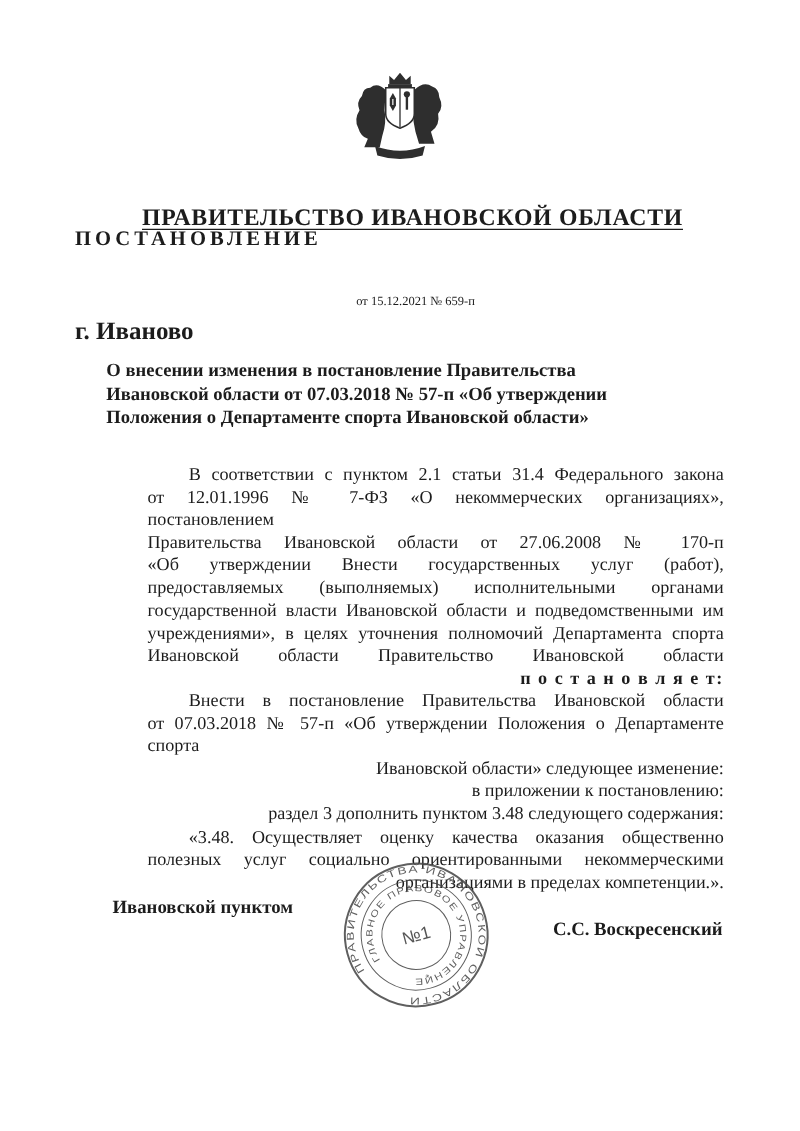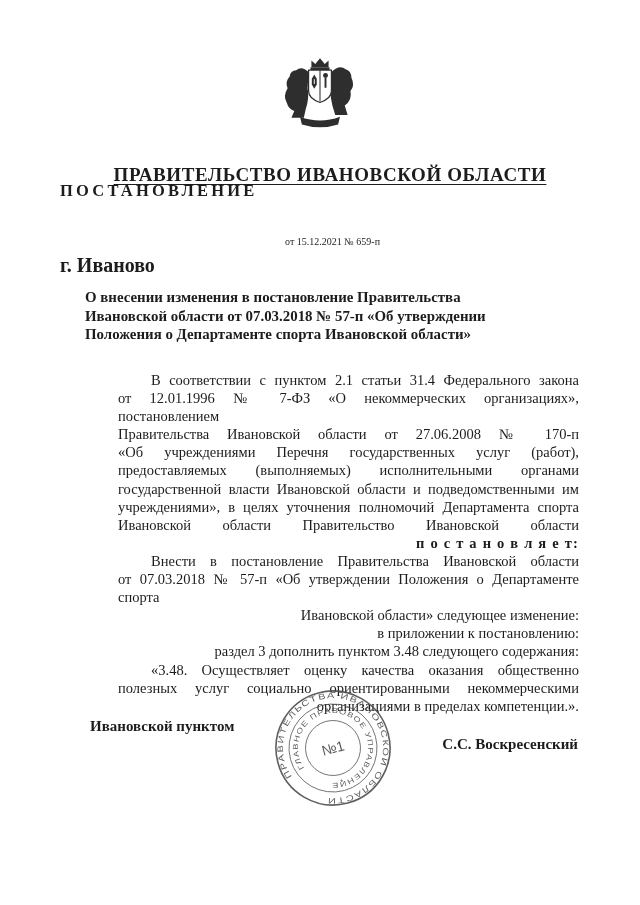--- a/index.html
+++ b/index.html
@@ -85,21 +85,21 @@
   <div class="doc-title">
       <div>О внесении изменения в постановление Правительства</div>
       <div>Ивановской области от 07.03.2018 № 57-п «Об утверждении</div>
       <div>Положения о Департаменте спорта Ивановской области»</div>
     </div>
 
   <div class="body-block">
       <div class="line just indent">В соответствии с пунктом 2.1 статьи 31.4 Федерального закона</div>
       <div class="line just">от 12.01.1996 № 7-ФЗ «О некоммерческих организациях», постановлением</div>
       <div class="line just">Правительства Ивановской области от 27.06.2008 № 170-п</div>
-      <div class="line just">«Об учреждениями Перечня государственных услуг (работ),</div>
+      <div class="line just">«Об утверждении Внести государственных услуг (работ),</div>
       <div class="line just">предоставляемых (выполняемых) исполнительными органами</div>
       <div class="line just">государственной власти Ивановской области и подведомственными им</div>
       <div class="line just">учреждениями», в целях уточнения полномочий Департамента спорта</div>
       <div class="line just">Ивановской области Правительство Ивановской области</div>
       <div class="line resolve-line">п о с т а н о в л я е т:</div>
       <div class="line just indent">Внести в постановление Правительства Ивановской области</div>
       <div class="line just">от 07.03.2018 № 57-п «Об утверждении Положения о Департаменте спорта</div>
       <div class="line">Ивановской области» следующее изменение:</div>
       <div class="line indent">в приложении к постановлению:</div>
       <div class="line indent">раздел 3 дополнить пунктом 3.48 следующего содержания:</div>

